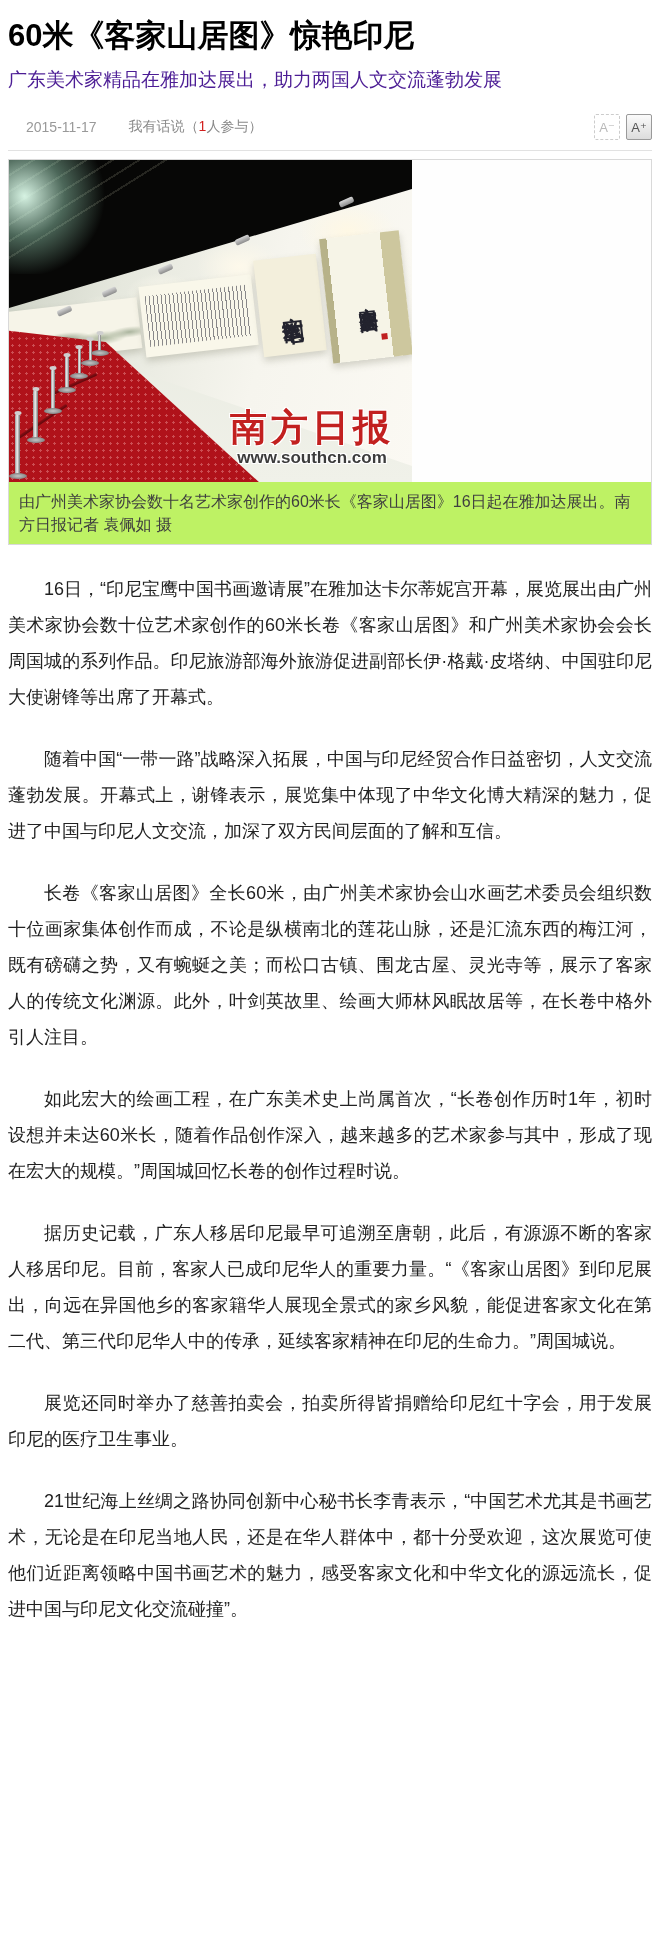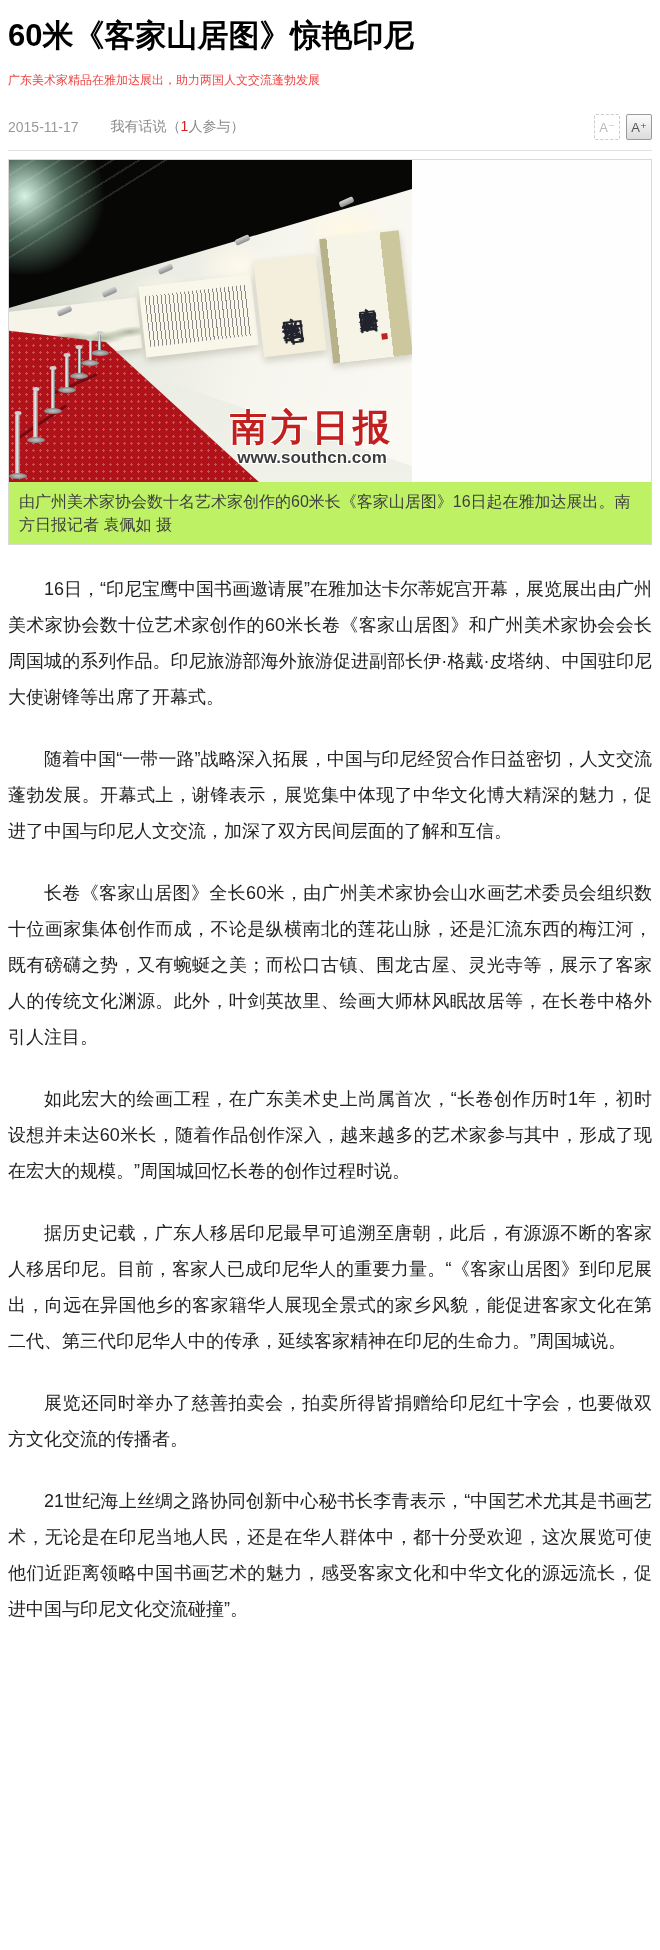--- a/index.html
+++ b/index.html
@@ -1,23 +1,23 @@
 <!DOCTYPE html>
 <html><head>
 <meta charset="utf-8">
 <style>
   html,body{margin:0;padding:0;background:#ffffff;}
   body{width:660px;font-family:"Liberation Sans","DejaVu Sans",sans-serif;color:#2b2b2b;}
   .page{padding:0 8px 6px 8px;}
 
   
   .title{margin:16px 0 0 0;font-size:31px;line-height:40px;font-weight:700;color:#000;}
-  .subtitle{margin:12px 0 0 0;font-size:12px;line-height:24px;color:#ef4444;font-weight:400;}
+  .subtitle{margin:12px 0 0 0;font-size:19px;line-height:24px;color:#4c1d95;font-weight:400;}
   .meta-row{margin-top:22px;display:flex;align-items:center;font-size:14px;color:#999;}
-  .meta-date{color:#999;}
+  .meta-date{color:#999;margin-left:18px;}
   .meta-comment{margin-left:32px;color:#8a8a8a;cursor:pointer;text-decoration:none;}
   .meta-comment .cnt{color:#d2201f;}
   .meta-spacer{flex:1;}
   .font-btn{width:24px;height:24px;margin-left:6px;display:flex;align-items:center;justify-content:center;
             font-size:13px;border-radius:2px;cursor:pointer;user-select:none;}
   .font-btn.minus{border:1px dashed #ccc;color:#b9b9b9;background:#fff;}
   .font-btn.plus{border:1px solid #9a9a9a;color:#555;background:linear-gradient(#fbfbfb,#dcdcdc);}
   .head-divider{border-bottom:1px solid #e2e2e2;margin-top:10px;}
 
   
@@ -163,18 +163,18 @@
     </div>
     <div class="caption">由广州美术家协会数十名艺术家创作的60米长《客家山居图》16日起在雅加达展出。南方日报记者 袁佩如 摄</div>
   </div>
 
   <div class="article">
     <p>16日，“印尼宝鹰中国书画邀请展”在雅加达卡尔蒂妮宫开幕，展览展出由广州美术家协会数十位艺术家创作的60米长卷《客家山居图》和广州美术家协会会长周国城的系列作品。印尼旅游部海外旅游促进副部长伊·格戴·皮塔纳、中国驻印尼大使谢锋等出席了开幕式。</p>
     <p>随着中国“一带一路”战略深入拓展，中国与印尼经贸合作日益密切，人文交流蓬勃发展。开幕式上，谢锋表示，展览集中体现了中华文化博大精深的魅力，促进了中国与印尼人文交流，加深了双方民间层面的了解和互信。</p>
     <p>长卷《客家山居图》全长60米，由广州美术家协会山水画艺术委员会组织数十位画家集体创作而成，不论是纵横南北的莲花山脉，还是汇流东西的梅江河，既有磅礴之势，又有蜿蜒之美；而松口古镇、围龙古屋、灵光寺等，展示了客家人的传统文化渊源。此外，叶剑英故里、绘画大师林风眠故居等，在长卷中格外引人注目。</p>
     <p>如此宏大的绘画工程，在广东美术史上尚属首次，“长卷创作历时1年，初时设想并未达60米长，随着作品创作深入，越来越多的艺术家参与其中，形成了现在宏大的规模。”周国城回忆长卷的创作过程时说。</p>
     <p>据历史记载，广东人移居印尼最早可追溯至唐朝，此后，有源源不断的客家人移居印尼。目前，客家人已成印尼华人的重要力量。“《客家山居图》到印尼展出，向远在异国他乡的客家籍华人展现全景式的家乡风貌，能促进客家文化在第二代、第三代印尼华人中的传承，延续客家精神在印尼的生命力。”周国城说。</p>
-    <p>展览还同时举办了慈善拍卖会，拍卖所得皆捐赠给印尼红十字会，也要做双方文化交流的传播者。</p>
+    <p>展览还同时举办了慈善拍卖会，拍卖所得皆捐赠给印尼红十字会，用于发展印尼的医疗卫生事业。</p>
     <p>21世纪海上丝绸之路协同创新中心秘书长李青表示，“中国艺术尤其是书画艺术，无论是在印尼当地人民，还是在华人群体中，都十分受欢迎，这次展览可使他们近距离领略中国书画艺术的魅力，感受客家文化和中华文化的源远流长，促进中国与印尼文化交流碰撞”。</p>
 
   </div>
 
 </div>
 
 </body></html>

